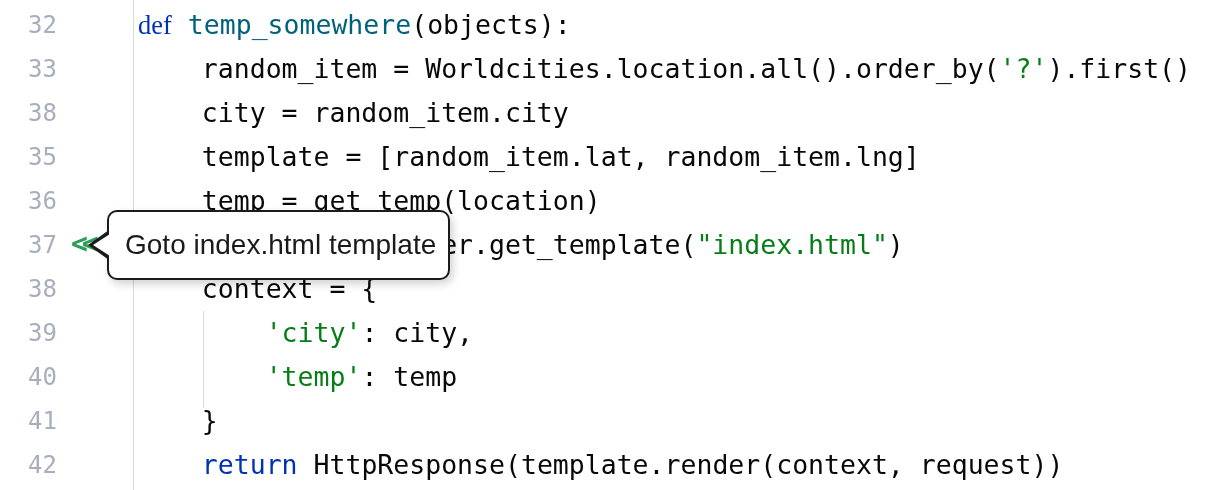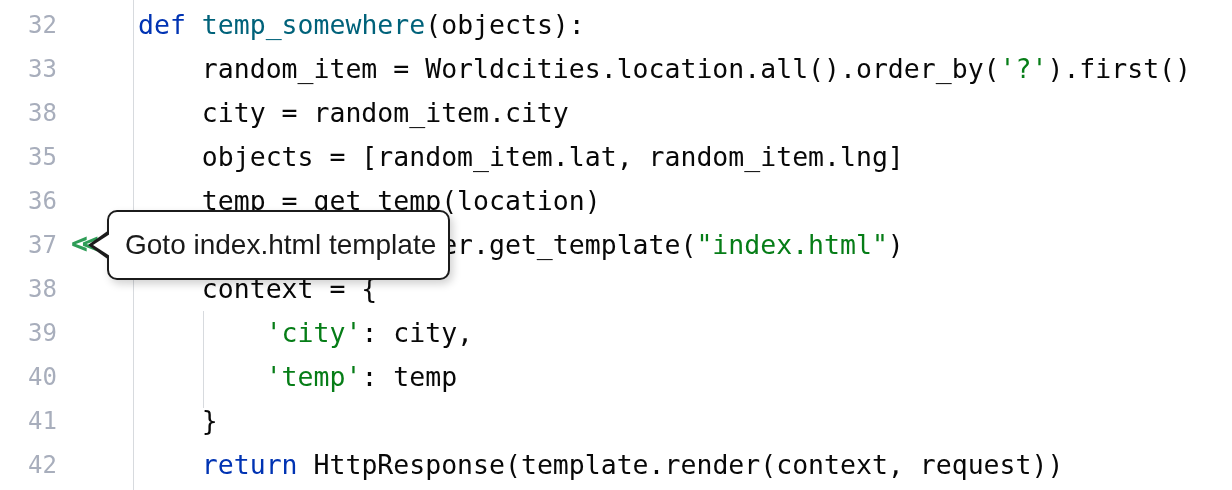--- a/index.html
+++ b/index.html
@@ -69,24 +69,24 @@
     white-space:nowrap;
   }
 </style>
 </head>
 <body>
 
 <div id="editor">
   <div id="gutter-separator"></div>
   <div id="dict-indent-guide"></div>
   <div id="lines">
-      <div class="line"><span class="num">32</span><span class="code"><span style="color: var(--kw);">def</span><span style="color: var(--pl);"> </span><span style="color: var(--fn);">temp_somewhere</span><span style="color: var(--pl);">(objects):</span></span></div>
+      <div class="line"><span class="num">32</span><span class="code"><span style="color: var(--kw); font-family: Liberation Serif, serif;">def</span><span style="color: var(--pl);"> </span><span style="color: var(--fn);">temp_somewhere</span><span style="color: var(--pl);">(objects):</span></span></div>
       <div class="line"><span class="num">33</span><span class="code"><span style="color: var(--pl);">    random_item = Worldcities.location.all().order_by(</span><span style="color: var(--str);">'?'</span><span style="color: var(--pl);">).first()</span></span></div>
       <div class="line"><span class="num">38</span><span class="code"><span style="color: var(--pl);">    city = random_item.city</span></span></div>
-      <div class="line"><span class="num">35</span><span class="code"><span style="color: var(--pl);">    objects = [random_item.lat, random_item.lng]</span></span></div>
+      <div class="line"><span class="num">35</span><span class="code"><span style="color: var(--pl);">    template = [random_item.lat, random_item.lng]</span></span></div>
       <div class="line"><span class="num">36</span><span class="code"><span style="color: var(--pl);">    temp = get_temp(location)</span></span></div>
       <div class="line"><span class="num">37</span><span class="gutter-icon">&lt;&lt;</span><span class="code"><span style="color: var(--pl);">    template = loader.get_template(</span><span style="color: var(--str);">"index.html"</span><span style="color: var(--pl);">)</span></span></div>
       <div class="line"><span class="num">38</span><span class="code"><span style="color: var(--pl);">    context = {</span></span></div>
       <div class="line"><span class="num">39</span><span class="code"><span style="color: var(--pl);">        </span><span style="color: var(--str); text-align: right;">'city'</span><span style="color: var(--pl);">: city,</span></span></div>
       <div class="line"><span class="num">40</span><span class="code"><span style="color: var(--pl);">        </span><span style="color: var(--str);">'temp'</span><span style="color: var(--pl);">: temp</span></span></div>
       <div class="line"><span class="num">41</span><span class="code"><span style="color: var(--pl);">    }</span></span></div>
       <div class="line"><span class="num">42</span><span class="code"><span style="color: var(--pl);">    </span><span style="color: var(--kw);">return</span><span style="color: var(--pl);"> HttpResponse(template.render(context, request))</span></span></div>
     </div>
   <div id="tooltip">
     <span id="tooltip-text">Goto index.html template</span>

